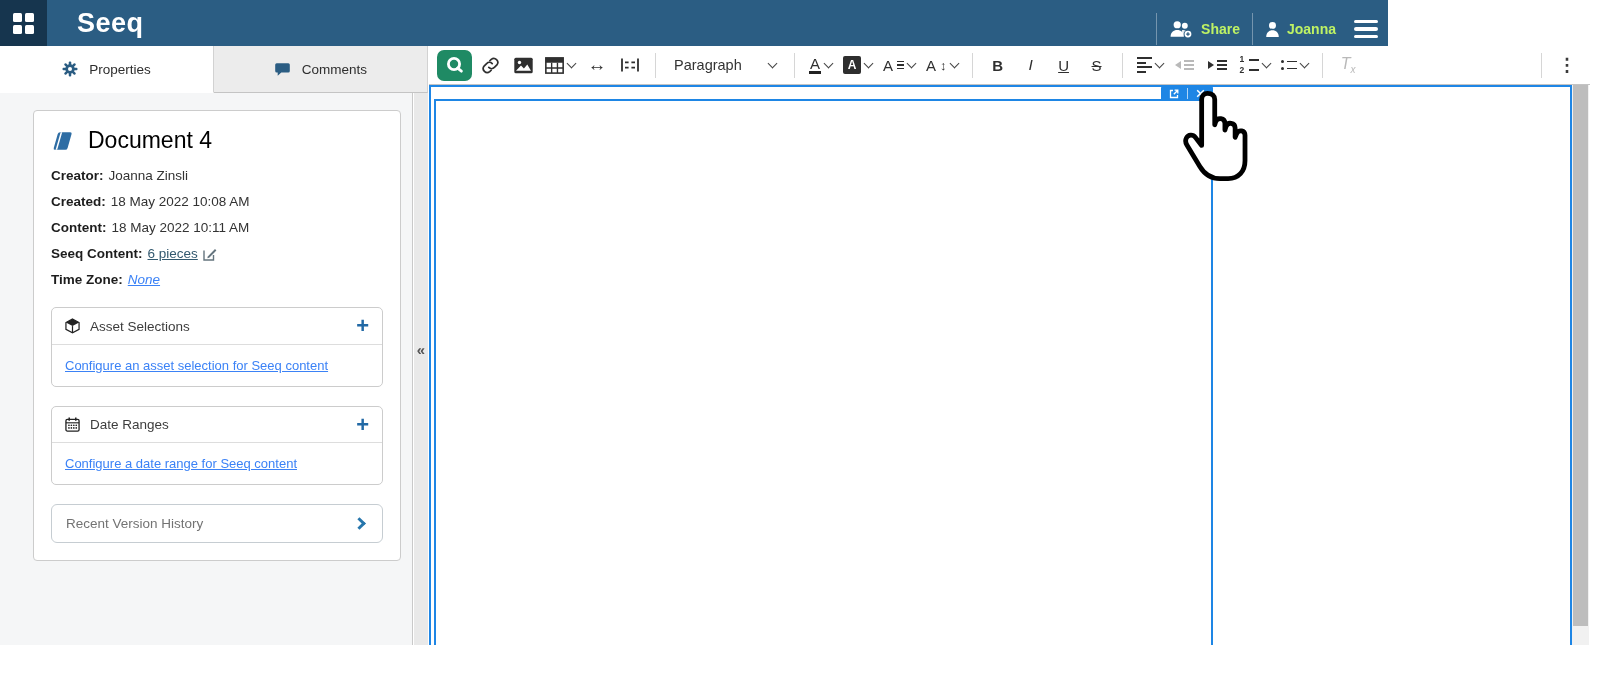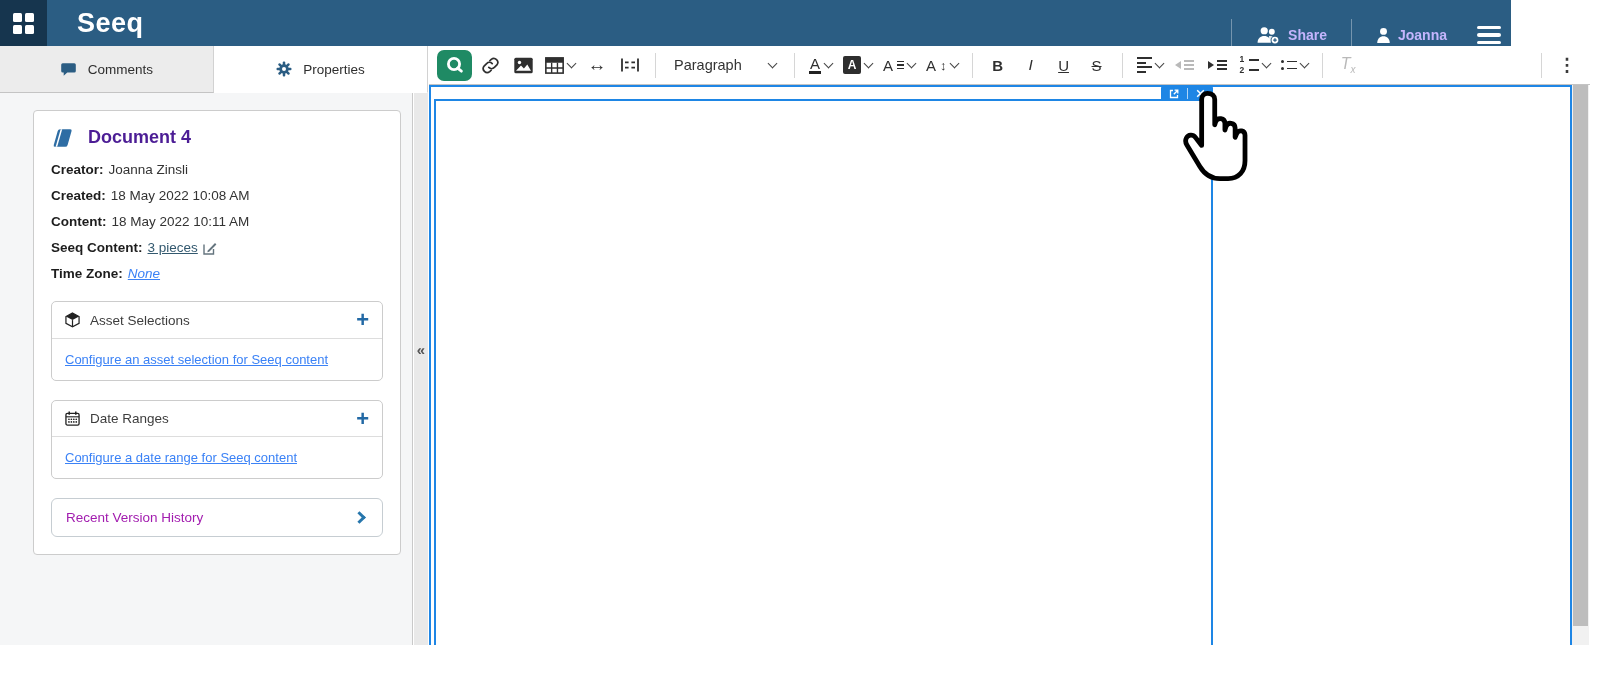--- a/index.html
+++ b/index.html
@@ -8,21 +8,21 @@
     position: relative;
     font-family: "Liberation Sans", sans-serif;
     background: #ffffff;
     overflow: hidden;
     cursor: default;
     color: #333;
   }
 
   
   .topbar {
-    position: absolute; left: 0; top: 0; width: 1511px; height: 46px;
+    position: absolute; left: 0; top: 0; width: 1388px; height: 46px;
     background: #2b5d83; display: flex; align-items: center;
   }
   .home-tile {
     width: 47px; height: 46px; background: #16354e;
     display: flex; align-items: center; justify-content: center; flex: none;
   }
   .grid-icon { width: 21px; height: 21px; display: grid; grid-template-columns: 1fr 1fr; gap: 3px; }
   .grid-icon span { background: #fff; border-radius: 1.5px; }
   .brand {
     margin-left: 30px; color: #fff; font-size: 27px; font-weight: bold;
@@ -31,22 +31,22 @@
   .topbar-center {
     position: absolute; left: 50%; transform: translateX(-50%); top: 15px;
     text-align: right; color: #fff; white-space: nowrap; margin-top: 27px;
   }
   .breadcrumb {
     font-size: 11px; font-weight: bold; text-decoration: underline; color: #fff;
     display: inline-block; cursor: pointer;
   }
   .doc-title { font-size: 15px; font-weight: bold; margin-top: 3px; }
   .topbar-right {
-    position: absolute; right: 10px; top: 12px; height: 46px;
-    display: flex; align-items: center; color: #c4b5fd; gap: 12px;
+    position: absolute; right: 10px; top: 6px; height: 46px;
+    display: flex; align-items: center; color: #bef264;
   }
   .topbar-right .vdiv { width: 1px; height: 32px; background: rgba(255,255,255,0.35); margin: 0 12px; }
   .tb-action { display: flex; align-items: center; gap: 7px; font-size: 14px; font-weight: bold; cursor: pointer; }
   .hamburger { display: flex; flex-direction: column; gap: 4px; margin-left: 18px; cursor: pointer; }
   .hamburger span { width: 24px; height: 3.5px; background: #fff; border-radius: 2px; }
 
   
   .side-tabs {
     position: absolute; left: 0; top: 46px; width: 428px; height: 47px;
     display: flex; background: #ececec;
@@ -71,21 +71,21 @@
     position: absolute; top: 248px; left: 0; width: 14px; text-align: center;
     color: #555; font-size: 15px; font-weight: bold; cursor: pointer;
   }
 
   .props-card {
     position: absolute; left: 33px; top: 17px; width: 368px;
     background: #fff; border: 1px solid #ccc; border-radius: 4px;
     padding: 16px 17px 17px 17px;
   }
   .doc-head { display: flex; align-items: center; gap: 13px; margin-bottom: 13px; }
-  .doc-head .t { color: #4c1d95; font-size: 18px; font-weight: bold; }
+  .doc-head .t { color: #000000; font-size: 23px; }
   .prop-row { display: flex; align-items: center; gap: 5px; font-size: 13.5px; color: #333; margin-top: 9px; min-height: 17px; }
   .prop-label { font-weight: bold; color: #1d1d1d; }
   .check-badge { display: inline-flex; margin: 0 2px; }
   a.slate-link { color: #3b82f6; text-decoration: underline; cursor: pointer; }
   a.dark-link  { color: #33596f; text-decoration: underline; cursor: pointer; }
   .italic { font-style: italic; }
 
   .sub-card { border: 1px solid #ccc; border-radius: 5px; margin-top: 19px; background: #fff; }
   .sub-card-head {
     display: flex; align-items: center; gap: 10px; padding: 10px 13px;
@@ -93,21 +93,21 @@
   }
   .plus-btn {
     margin-left: auto; color: #2269a5; font-size: 22px; font-weight: bold;
     line-height: 14px; cursor: pointer;
   }
   .sub-card-body { padding: 13px; font-size: 13px; }
 
   .version-card {
     border: 1px solid #c6cdd2; border-radius: 6px; margin-top: 19px; background: #fff;
     padding: 11px 14px; display: flex; align-items: center; justify-content: space-between;
-    font-size: 13.5px; color: #a21caf; cursor: pointer;
+    font-size: 13.5px; color: #737373; cursor: pointer;
   }
   .chev-right-blue {
     width: 9px; height: 9px; border-top: 3px solid #2776ac; border-right: 3px solid #2776ac;
     transform: rotate(45deg); margin-right: 4px;
   }
 
   
   .toolbar {
     position: absolute; left: 429px; top: 46px; width: 1161px; height: 39px;
     background: #fff; border-bottom: 1px solid #c4c4c4;
@@ -227,39 +227,39 @@
     </div>
     <div class="hamburger">
       <span></span>
         <span></span>
         <span></span>
     </div>
   </div>
 </div>
 
 <div class="side-tabs">
-  <div class="side-tab">
-    <svg width="17" height="15" viewBox="0 0 17 15">
-      <path d="M2.7 1.2 h11.6 a1.5 1.5 0 0 1 1.5 1.5 v6.4 a1.5 1.5 0 0 1 -1.5 1.5 h-7 l-3.6 3.2 v-3.2 h-1 a1.5 1.5 0 0 1 -1.5 -1.5 v-6.4 a1.5 1.5 0 0 1 1.5 -1.5 z" fill="#2b5d83"></path>
-    </svg>
-    <span>Comments</span>
-  </div>
   <div class="side-tab active">
     <svg width="16" height="16" viewBox="0 0 16 16">
       <g fill="#2b5d83">
         <rect x="6.75" y="0.5" width="2.5" height="15" rx="1"></rect>
         <rect x="6.75" y="0.5" width="2.5" height="15" rx="1" transform="rotate(45 8 8)"></rect>
         <rect x="6.75" y="0.5" width="2.5" height="15" rx="1" transform="rotate(90 8 8)"></rect>
         <rect x="6.75" y="0.5" width="2.5" height="15" rx="1" transform="rotate(135 8 8)"></rect>
         <circle cx="8" cy="8" r="4.7"></circle>
       </g>
       <circle cx="8" cy="8" r="2" fill="#ffffff"></circle>
     </svg>
     <span>Properties</span>
   </div>
+  <div class="side-tab">
+    <svg width="17" height="15" viewBox="0 0 17 15">
+      <path d="M2.7 1.2 h11.6 a1.5 1.5 0 0 1 1.5 1.5 v6.4 a1.5 1.5 0 0 1 -1.5 1.5 h-7 l-3.6 3.2 v-3.2 h-1 a1.5 1.5 0 0 1 -1.5 -1.5 v-6.4 a1.5 1.5 0 0 1 1.5 -1.5 z" fill="#2b5d83"></path>
+    </svg>
+    <span>Comments</span>
+  </div>
 </div>
 
 <div class="sidebar">
   <div class="props-card">
     <div class="doc-head">
       <svg width="24" height="20" viewBox="0 0 26 20">
         <g transform="skewX(-16) translate(7 0)">
           <rect x="1" y="0.5" width="15" height="19" rx="2" fill="#2e6da4"></rect>
           <rect x="3.6" y="0.5" width="1.7" height="19" fill="#fff"></rect>
         </g>
@@ -274,21 +274,21 @@
     <div class="prop-row">
       <span class="prop-label">Created:</span>
       <span>18 May 2022 10:08 AM</span>
     </div>
     <div class="prop-row">
       <span class="prop-label">Content:</span>
       <span>18 May 2022 10:11 AM</span>
     </div>
     <div class="prop-row">
       <span class="prop-label">Seeq Content:</span>
-      <a class="dark-link">3 pieces</a>
+      <a class="dark-link">6 pieces</a>
       <svg width="14" height="14" viewBox="0 0 14 14">
         <path d="M1 3.5 V13 H10.5 V8" fill="none" stroke="#64747e" stroke-width="1.4"></path>
         <path d="M4.8 9.4 L12 2.1 L13.4 3.5 L6.2 10.8 L4.3 11.2 Z" fill="#64747e"></path>
       </svg>
     </div>
     <div class="prop-row">
       <span class="prop-label">Time Zone:</span>
       <a class="slate-link italic">None</a>
     </div>
 

